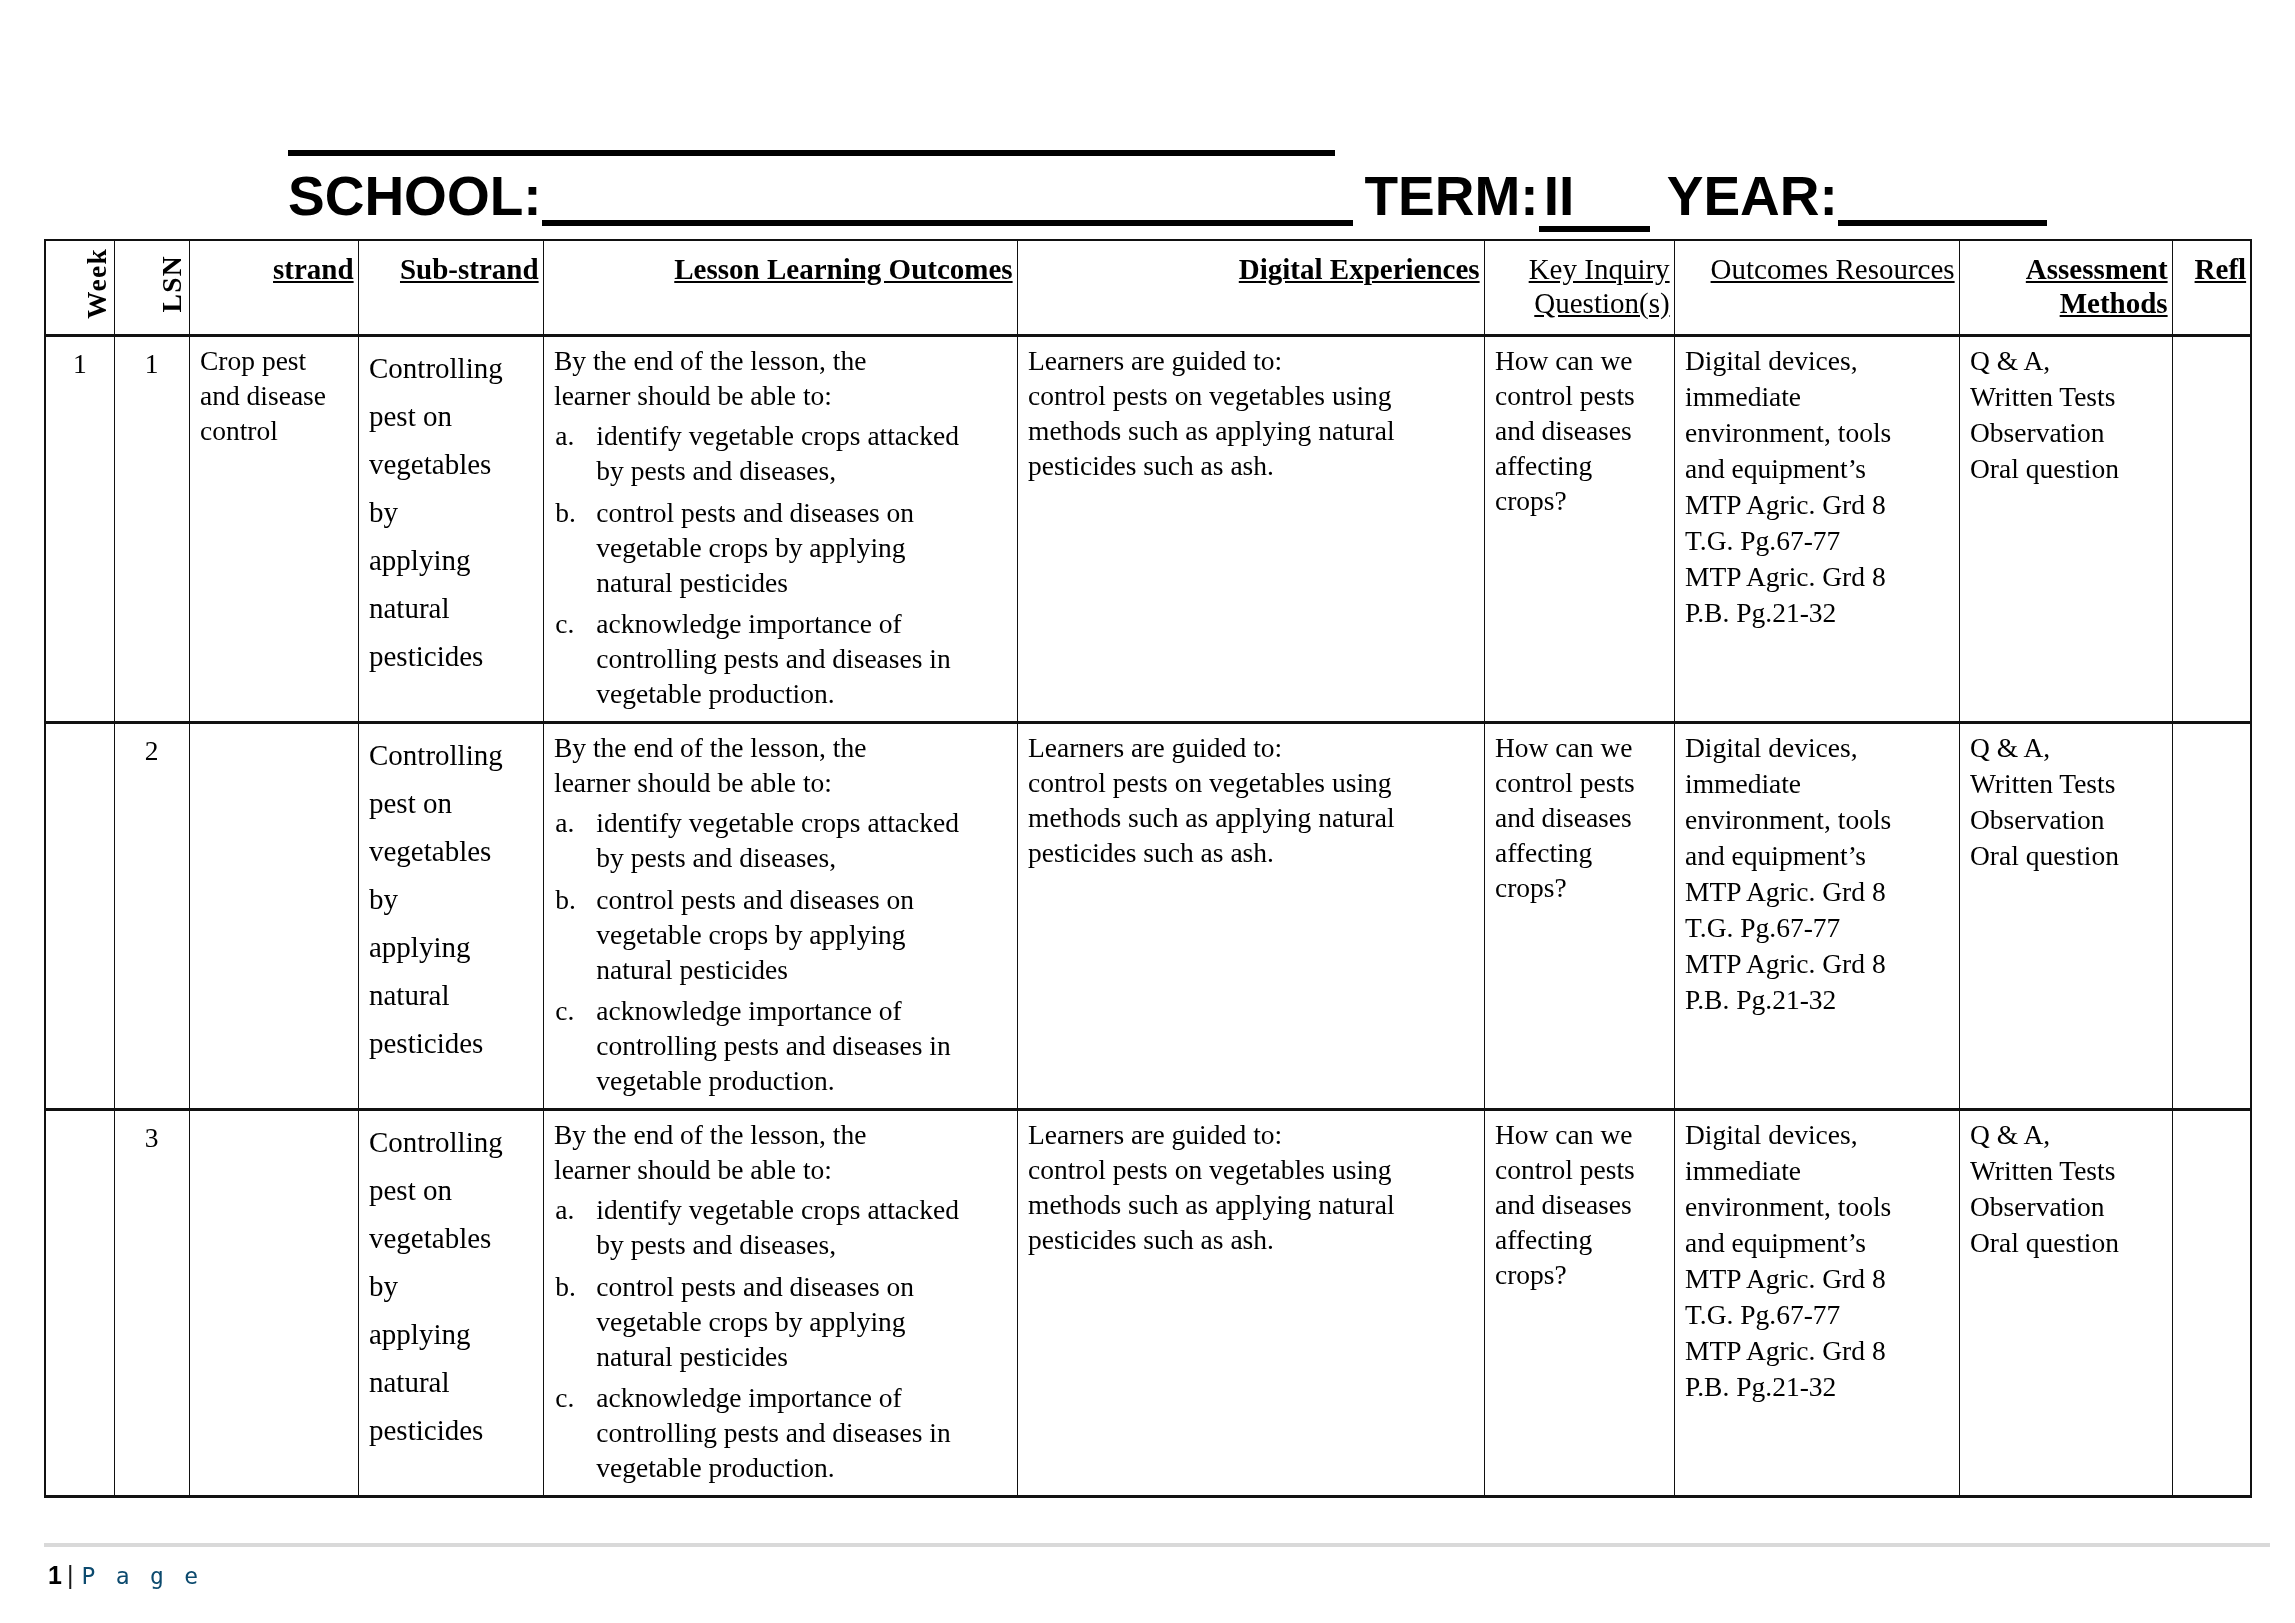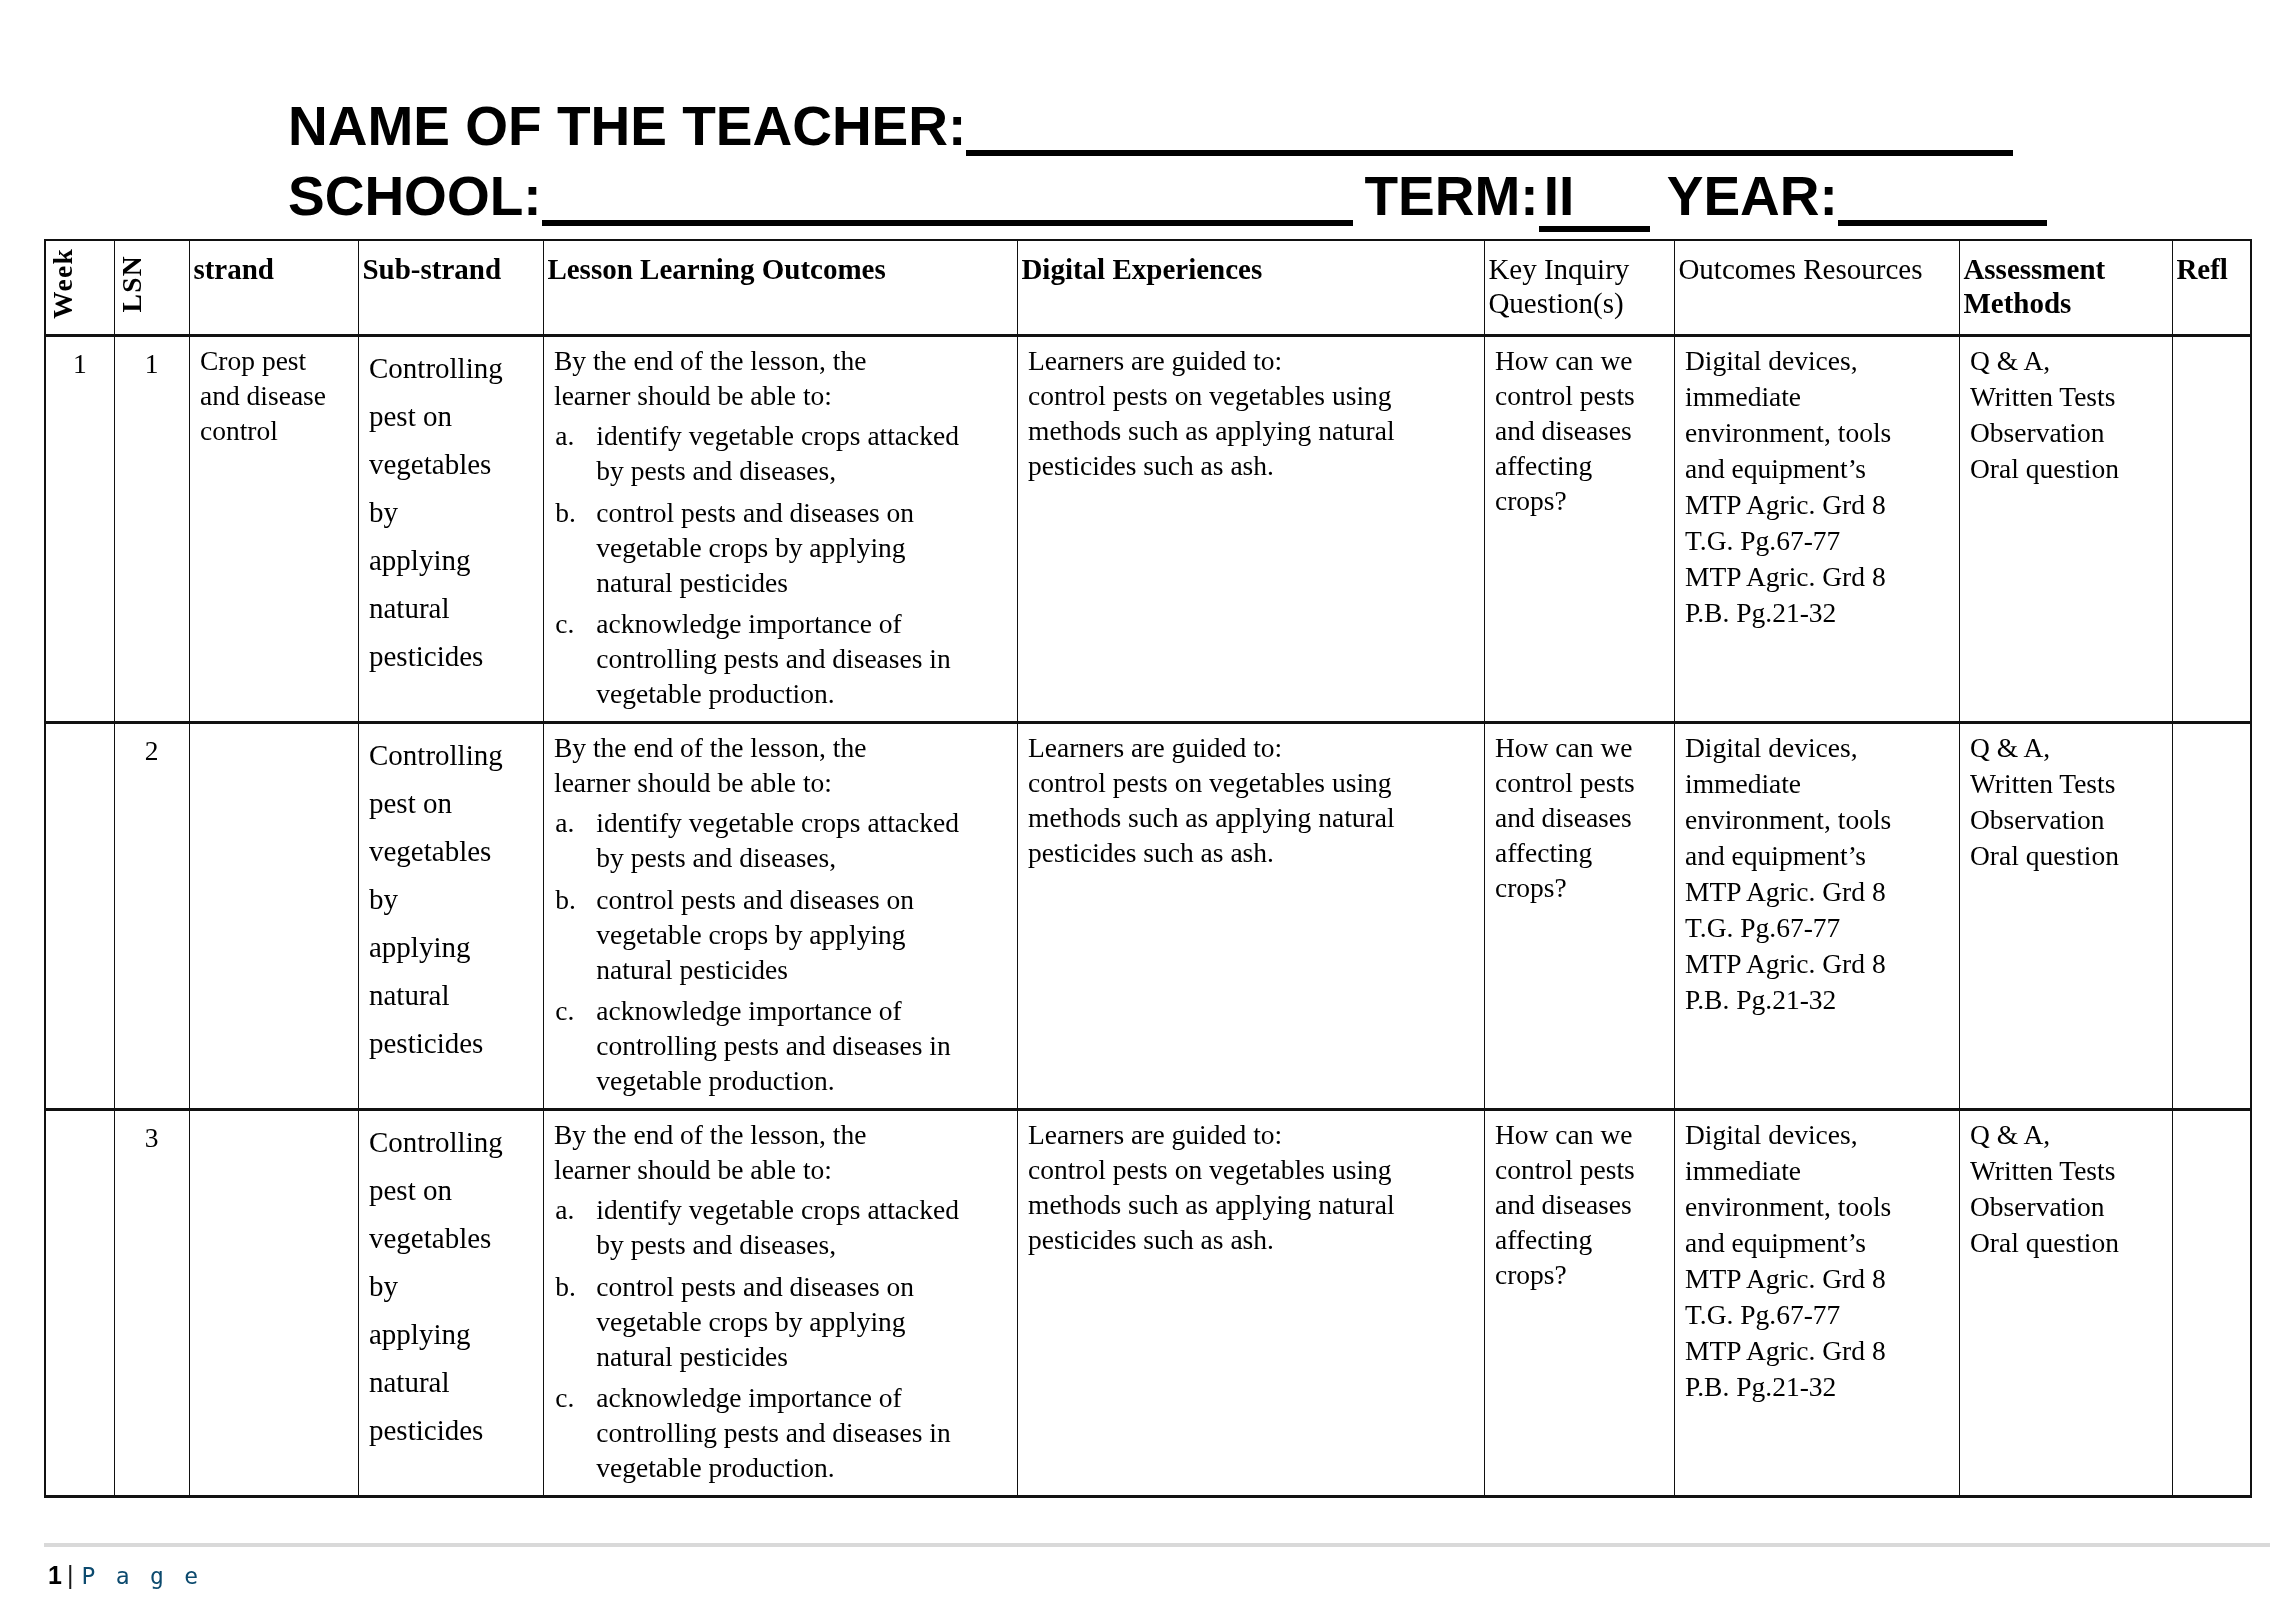--- a/index.html
+++ b/index.html
@@ -57,23 +57,24 @@
     border:1.3px solid #111;
     vertical-align:top;
     overflow:hidden;
   }
   thead th{border-bottom:3.3px solid #111;}
   tbody td{border-bottom:3.3px solid #111;}
   thead tr{height:95px;}
   tbody tr{height:387px;}
   th{
     font-size:29px;line-height:34px;
-    font-weight:bold;text-align:left;
+    font-weight:bold;text-align:right;
     padding:10.5px 3.9px 0 3.9px;
     white-space:pre-line;
+    text-decoration:underline;
   }
   th.light{font-weight:normal;}
   th.th-week,th.th-lsn{vertical-align:middle;padding:0;}
   .vert{
     display:inline-block;
     writing-mode:vertical-rl;
     transform:rotate(180deg);
     font-size:27.5px;font-weight:bold;
     letter-spacing:1.3px;
   }
@@ -108,21 +109,21 @@
   .pf-num{font-weight:bold;color:#000;}
   .pf-sep{color:#1a1a1a;margin:0 7.9px 0 5.2px;font-weight:normal;}
   .pf-label{color:#0c4a6e;letter-spacing:3.3px;font-family:"DejaVu Sans Mono", monospace;font-size:23px;}
 </style>
 </head>
 <body>
 
 <div class="page">
 
 
-  <div class="hline hline-teacher"><span>NAME OF THE TEACHER:</span><span class="blank blank-teacher"></span></div>
+  <div class="hline hline-teacher"><span class="blank blank-teacher"></span></div>
 
   <div class="hline hline-school"><span>SCHOOL:</span><span class="blank blank-school"></span><span>TERM:</span><span class="term-fill">II</span><span>YEAR:</span><span class="blank blank-year"></span></div>
 
   <table class="schemes">
     <colgroup>
       <col style="width:69px">
         <col style="width:75px">
         <col style="width:169px">
       <col style="width:185px">
         <col style="width:474px">

